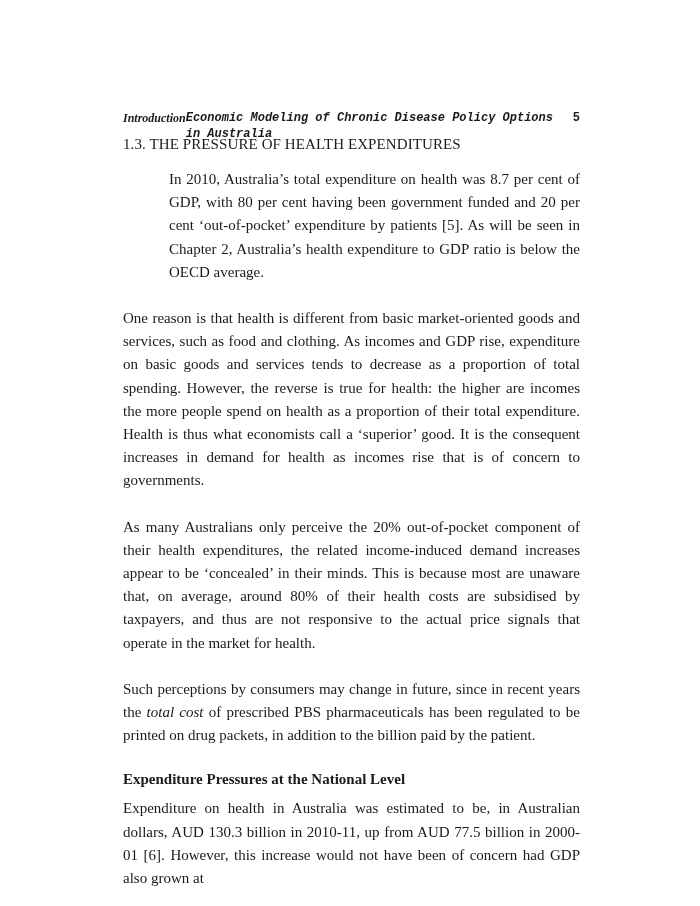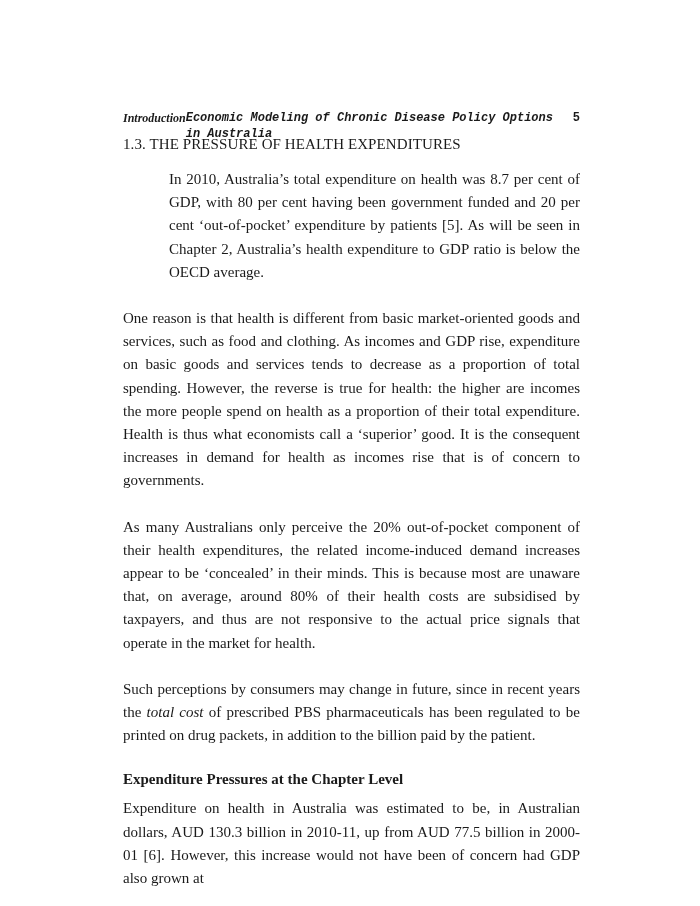--- a/index.html
+++ b/index.html
@@ -27,15 +27,15 @@
     </span>
   </div>
 
   <h2>1.3. THE PRESSURE OF HEALTH EXPENDITURES</h2>
 
   <p class="p1">In 2010, Australia’s total expenditure on health was 8.7 per cent of GDP, with 80 per cent having been government funded and 20 per cent ‘out-of-pocket’ expenditure by patients [5]. As will be seen in Chapter 2, Australia’s health expenditure to GDP ratio is below the OECD average.</p>
   <p class="gap">One reason is that health is different from basic market-oriented goods and services, such as food and clothing. As incomes and GDP rise, expenditure on basic goods and services tends to decrease as a proportion of total spending. However, the reverse is true for health: the higher are incomes the more people spend on health as a proportion of their total expenditure. Health is thus what economists call a ‘superior’ good. It is the consequent increases in demand for health as incomes rise that is of concern to governments.</p>
   <p class="gap">As many Australians only perceive the 20% out-of-pocket component of their health expenditures, the related income-induced demand increases appear to be ‘concealed’ in their minds. This is because most are unaware that, on average, around 80% of their health costs are subsidised by taxpayers, and thus are not responsive to the actual price signals that operate in the market for health.</p>
   <p class="gap"><span>Such perceptions by consumers may change in future, since in recent years the </span><em>total cost</em><span> of prescribed PBS pharmaceuticals has been regulated to be printed on drug packets, in addition to the billion paid by the patient.</span></p>
 
-  <h3>Expenditure Pressures at the Chapter Level</h3>
+  <h3>Expenditure Pressures at the National Level</h3>
   <p class="p-after-h3">Expenditure on health in Australia was estimated to be, in Australian dollars, AUD 130.3 billion in 2010-11, up from AUD 77.5 billion in 2000-01 [6]. However, this increase would not have been of concern had GDP also grown at</p>
 </div>
 
 </body></html>

